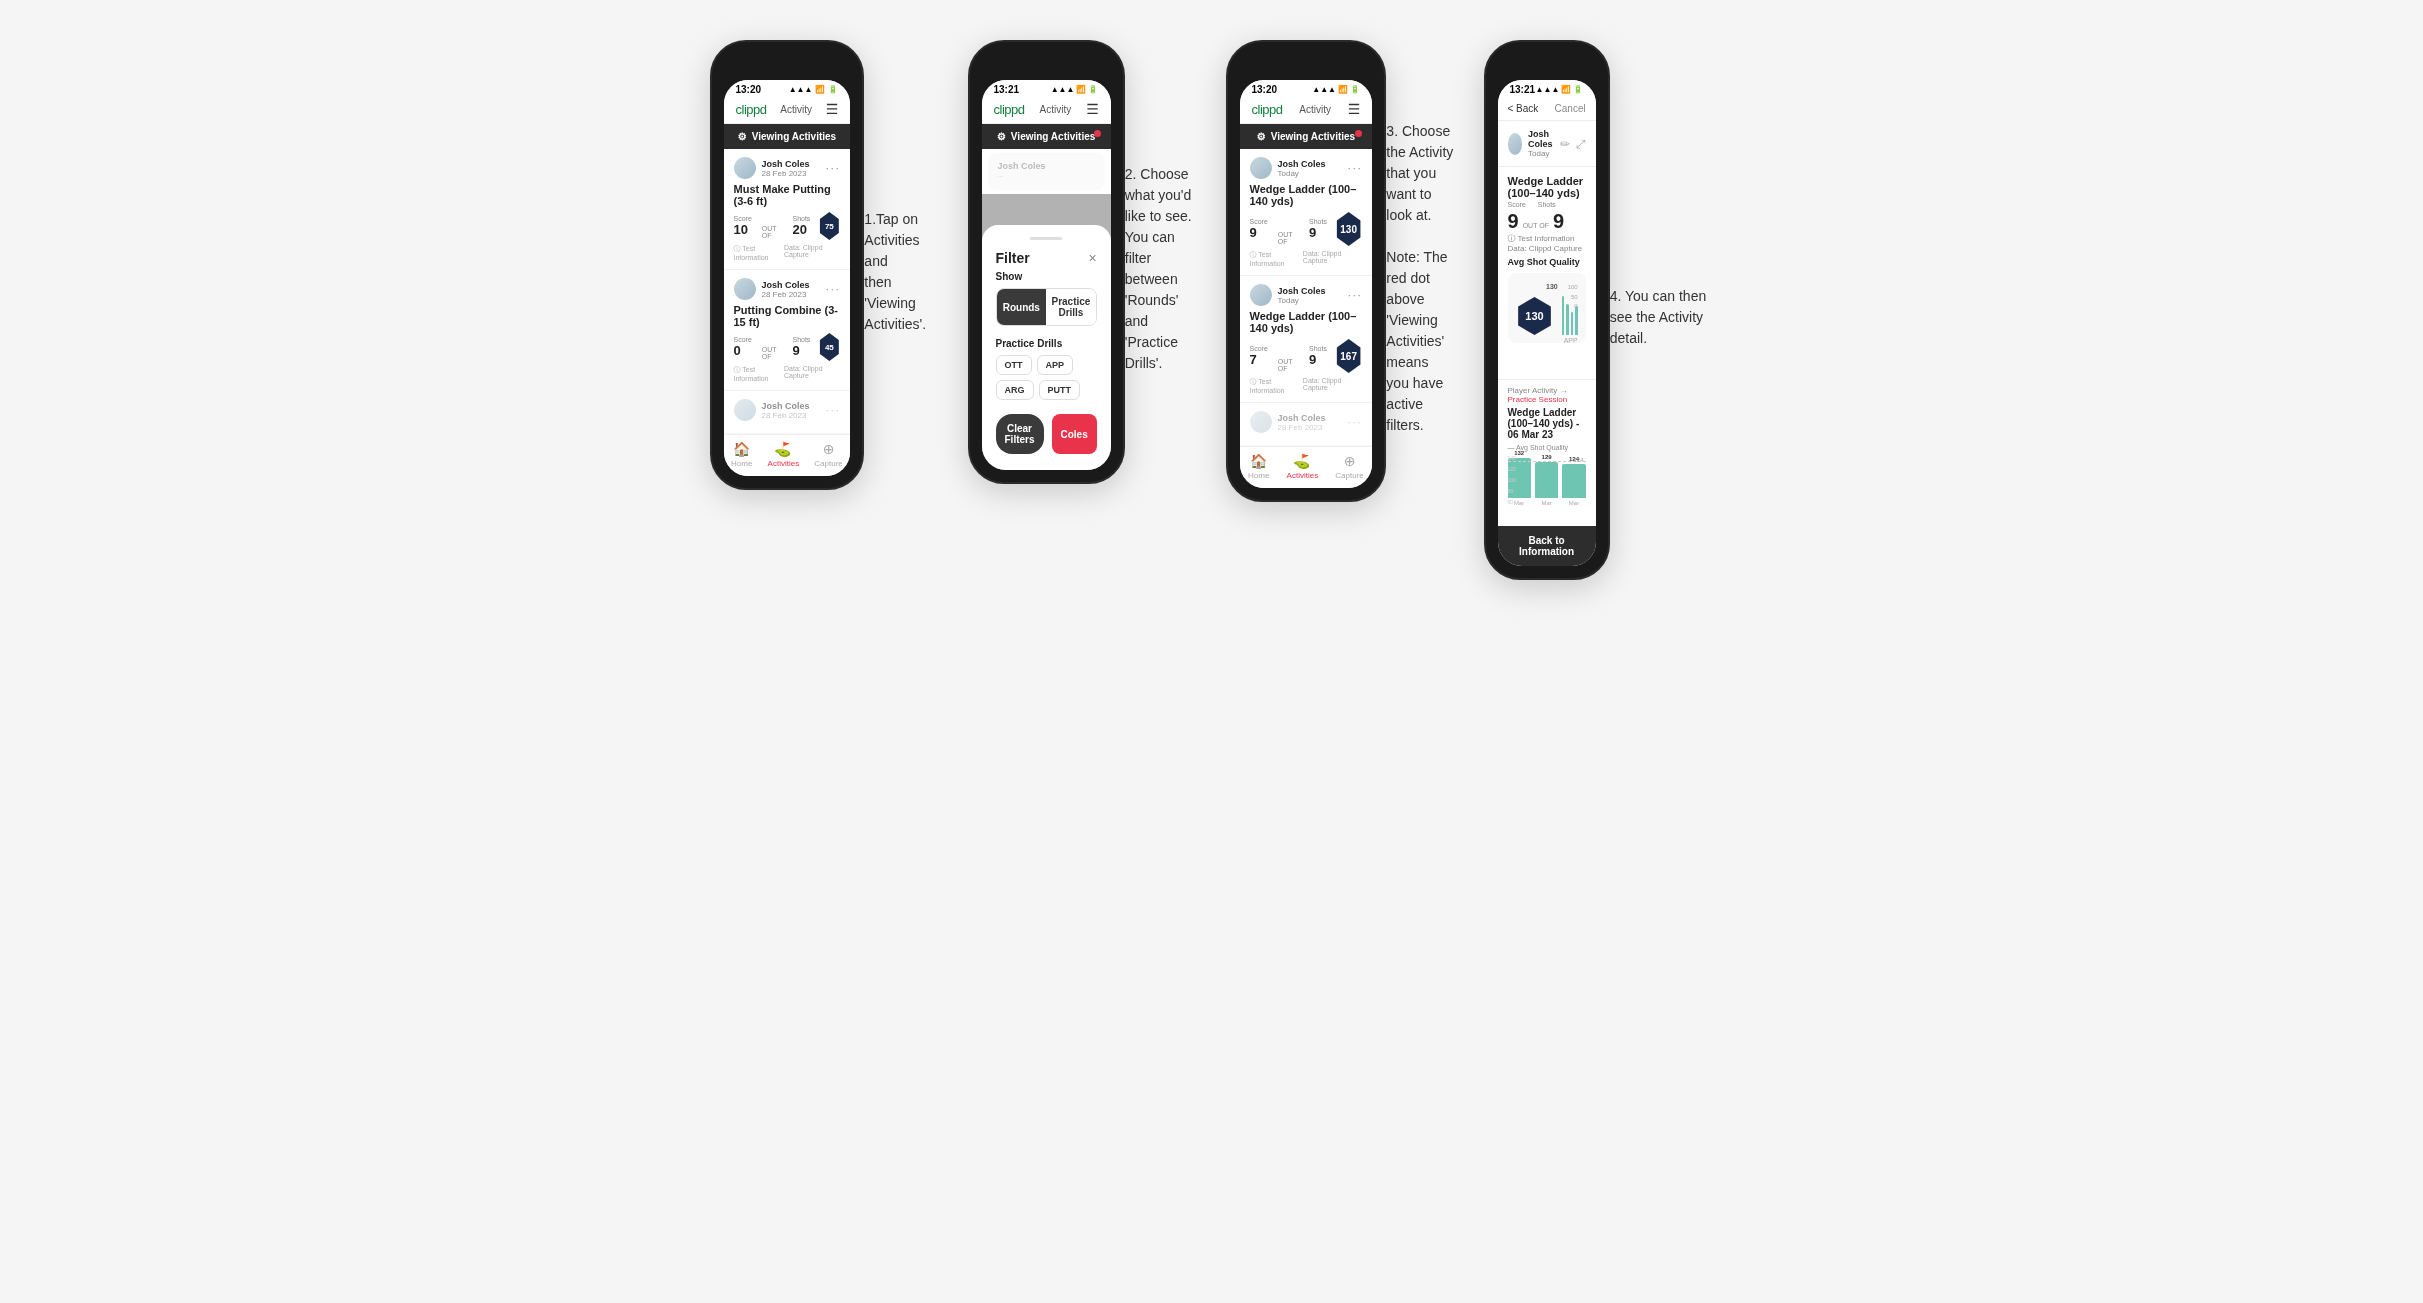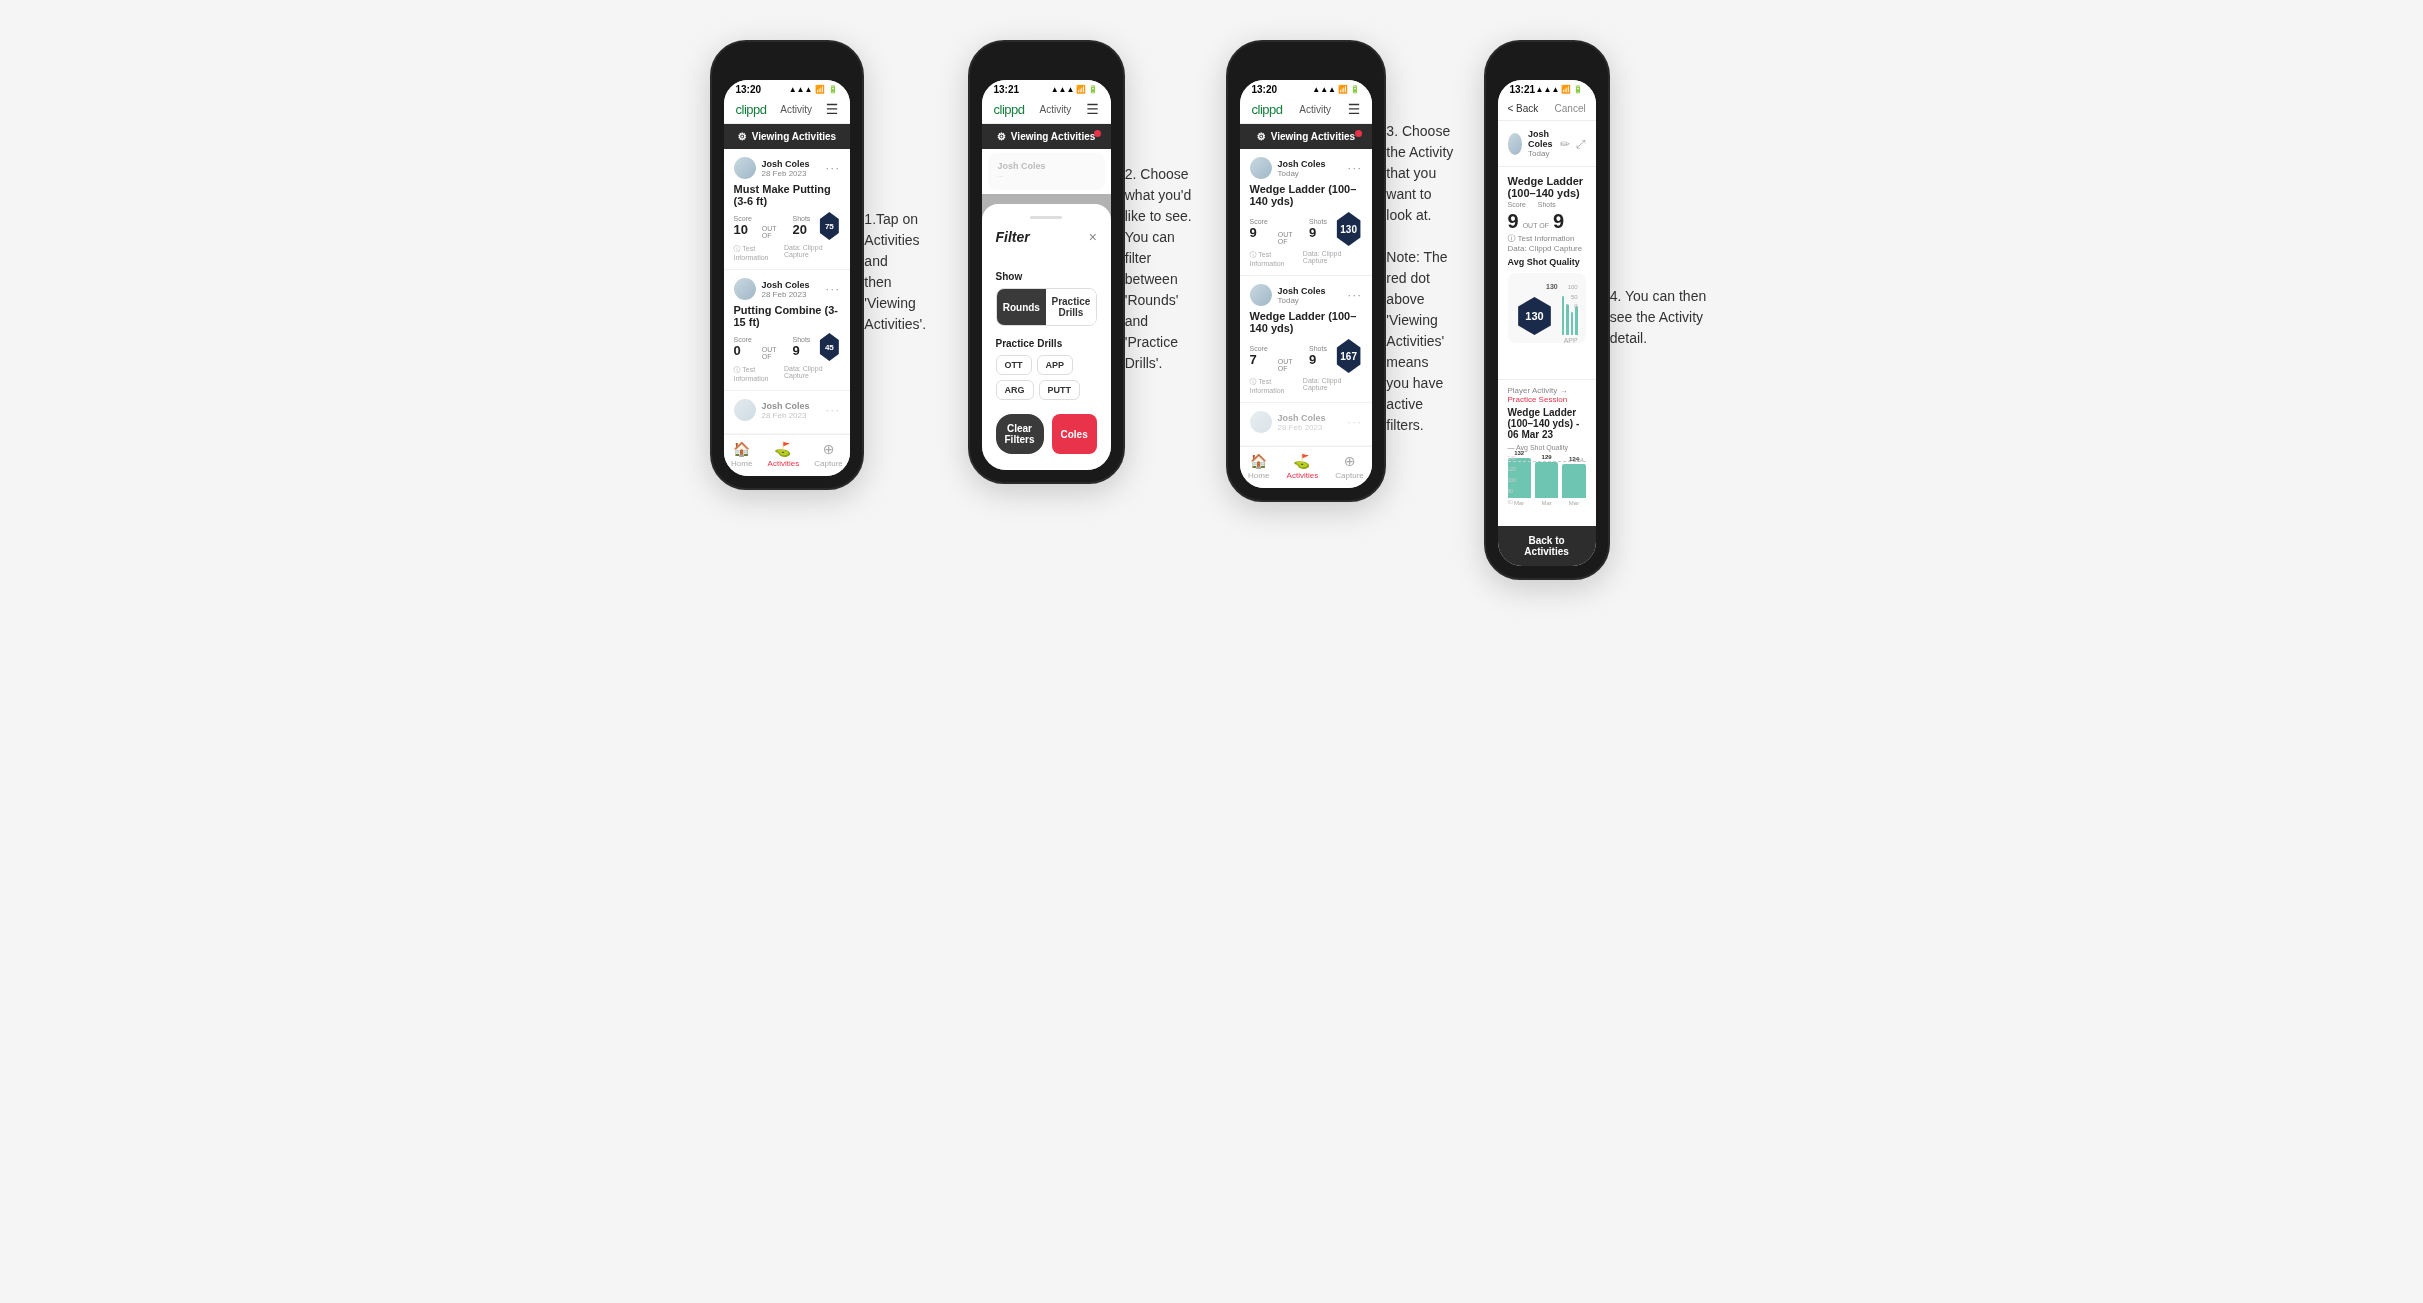--- a/index.html
+++ b/index.html
@@ -187,22 +187,21 @@
       padding: 12px 14px 16px;
     }
     .sheet-handle {
       width: 32px; height: 3px;
       background: #ddd;
       border-radius: 2px;
       margin: 0 auto 10px;
     }
     .filter-header {
       display: flex; justify-content: space-between; align-items: center;
-      margin-bottom: 26px;
-      font-style: italic;
+      margin-bottom: 5px;
     }
     .filter-title { font-size: 14px; font-weight: 700; color: #222; }
     .close-btn { font-size: 14px; color: #888; }
     .filter-section-label { font-size: 10px; font-weight: 700; color: #222; margin-bottom: 6px; }
     .filter-toggle-row {
       display: flex;
       border: 1px solid #ddd;
       border-radius: 8px;
       overflow: hidden;
       margin-bottom: 12px;
@@ -748,19 +747,19 @@
                 <span>140</span>
                 <span>120</span>
                 <span>100</span>
                 <span>80</span>
                 <span>60</span>
               </div>
             </div>
           </div>
         </div>
 
-        <div class="back-to-activities">Back to Activities</div>
+        <div class="back-to-activities">Back to Information</div>
       </div>
     </div>
     <div class="caption">4. You can then<br>see the Activity<br>detail.</div>
   </div>
 
 </div>
 
 </body></html>

